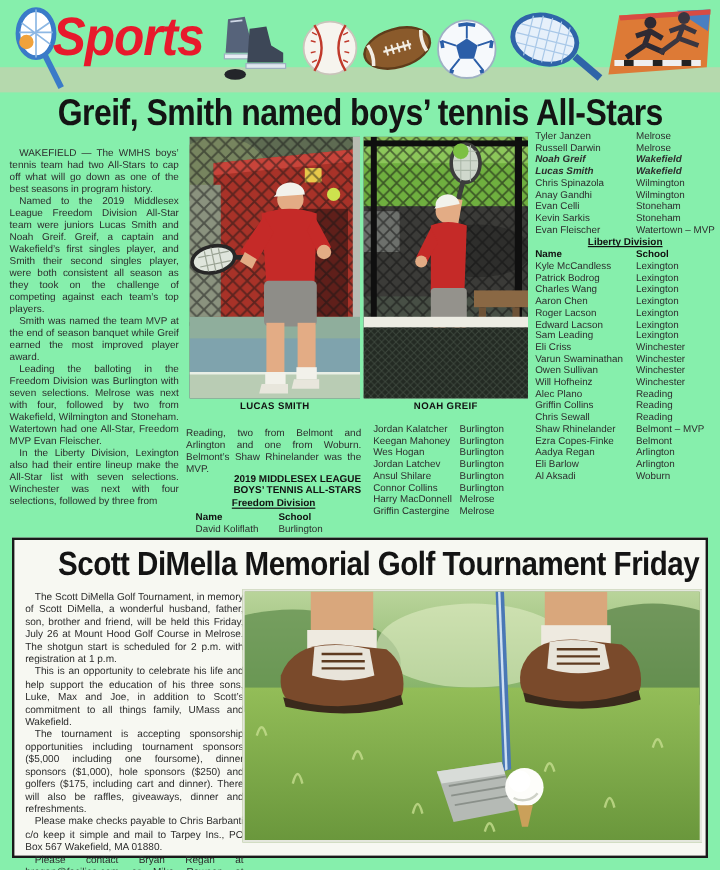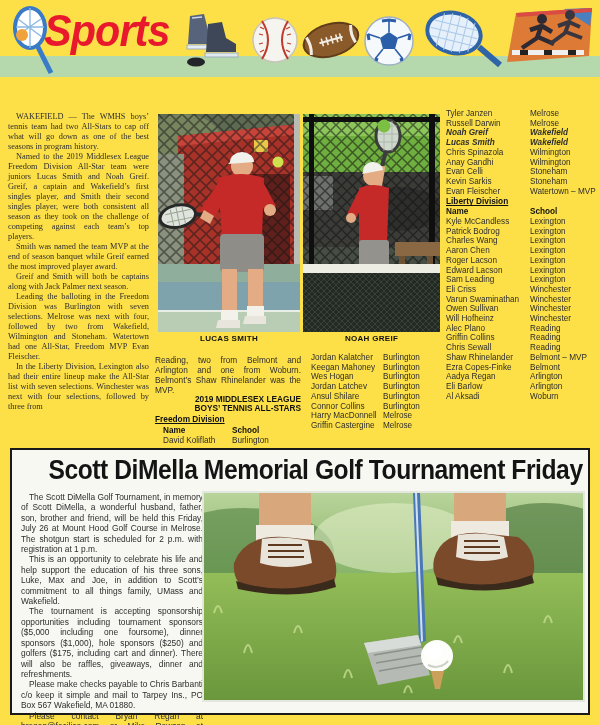--- a/index.html
+++ b/index.html
@@ -1,52 +1,52 @@
 <!DOCTYPE html>
 <html><head>
 <meta charset="utf-8">
 <style>
   html,body{margin:0;padding:0;background:#ffffff;}
-  .page{position:relative;width:600px;height:725px;background:#fde047;overflow:hidden;
+  .page{position:relative;width:600px;height:725px;background:#86efac;overflow:hidden;
         font-family:"Liberation Sans", sans-serif;color:#2d2d2d;}
 
   
   .band{position:absolute;left:0;top:56px;width:600px;height:21px;background:#b5d9ad;}
   .sports-title{position:absolute;left:44px;top:8px;font-size:45px;line-height:1;
      font-weight:800;font-style:italic;color:#e8192c;letter-spacing:-1px;
      transform:scaleX(.92);transform-origin:left;}
   .banner-icon{position:absolute;}
 
   
   .headline1{position:absolute;left:0;top:76px;width:600px;text-align:center;white-space:nowrap;}
   .headline1 span{display:inline-block;font-size:31px;font-weight:700;color:#141414;
      letter-spacing:-.5px;transform:scaleX(.86);transform-origin:center;}
 
   
   .para{font-size:8.3px;line-height:10px;text-align:justify;text-indent:8px;margin:0;color:#2d2d2d;}
-  .col1{position:absolute;left:8px;top:112px;width:141px;font-family:Liberation Serif, serif;}
+  .col1{position:absolute;left:8px;top:122px;width:141px;}
   .col2block{position:absolute;left:155px;top:353px;width:146px;}
   .col3list{position:absolute;left:311px;top:353px;width:132px;}
   .col4{position:absolute;left:446px;top:109px;width:150px;}
 
   .photo{position:absolute;background:#888;}
   .photo svg{display:block;}
   .photo-caption{position:absolute;font-size:8px;font-weight:700;text-align:center;
      letter-spacing:.3px;color:#111;}
 
   .row{display:flex;font-size:8.2px;line-height:9.7px;color:#2d2d2d;}
   .rname{flex:0 0 auto;}
   .rschool{flex:0 0 auto;}
   .col4 .rname{width:84px;}
   .col3list .rname{width:72px;}
   .mini-table .rname{width:69px;}
   .bold-italic{font-weight:700;font-style:italic;}
   .cols-header{font-weight:700;color:#111;align-items:center;}
   .list-title{font-weight:700;text-align:right;font-size:8.3px;line-height:9.4px;color:#111;margin:0;}
-  .division-head{font-weight:700;text-decoration:underline;
+  .division-head{font-weight:700;text-decoration:underline;text-align:center;
      font-size:8.3px;line-height:11px;color:#111;margin:0;}
   .mini-table{margin-left:8px;margin-top:1px;}
   .col2-para-wrap{margin-bottom:2px;}
 
   
   .golf-box{position:absolute;left:10px;top:448px;width:580px;height:267px;box-sizing:border-box;
      border:2px solid #1a1a1a;background:#f7f8f2;}
   .headline2{position:absolute;left:0;top:4px;width:100%;text-align:left;white-space:nowrap;}
   .headline2 span{display:inline-block;font-size:28px;font-weight:700;color:#141414;
      letter-spacing:-.5px;transform:scaleX(.88);transform-origin:center;}
@@ -118,27 +118,29 @@
     <rect x="10" y="44" width="72" height="5" fill="#efefef"></rect>
     <rect x="18" y="44" width="8" height="5" fill="#222"></rect>
       <rect x="42" y="44" width="8" height="5" fill="#222"></rect>
       <rect x="66" y="44" width="8" height="5" fill="#222"></rect>
     <circle cx="40" cy="13" r="5" fill="#2e2a33"></circle>
     <path d="M40,18 L35,32 M35,32 L20,42 M36,31 L52,38 M40,20 L28,24 M40,20 L50,26" stroke="#2e2a33" stroke-width="4.5" fill="none"></path>
     <circle cx="68" cy="9" r="5" fill="#3a3640"></circle>
     <path d="M68,14 L63,27 M63,27 L48,38 M64,26 L80,32 M67,16 L56,20 M67,16 L78,21" stroke="#3a3640" stroke-width="4" fill="none"></path>
   </svg>
 
+  <div class="headline1">
+    <span>Greif, Smith named boys’ tennis All-Stars</span>
+  </div>
 
   <div class="col1">
 
   <p class="para">WAKEFIELD — The WMHS boys’ tennis team had two All-Stars to cap off what will go down as one of the best seasons in program history.</p>
       <p class="para">Named to the 2019 Middlesex League Freedom Division All-Star team were juniors Lucas Smith and Noah Greif. Greif, a captain and Wakefield’s first singles player, and Smith their second singles player, were both consistent all season as they took on the challenge of competing against each team’s top players.</p>
       <p class="para">Smith was named the team MVP at the end of season banquet while Greif earned the most improved player award.</p>
-      <p class="para">Greif and Smith will both be captains along with Jack Palmer next season.</p>
       <p class="para">Leading the balloting in the Freedom Division was Burlington with seven selections. Melrose was next with four, followed by two from Wakefield, Wilmington and Stoneham. Watertown had one All-Star, Freedom MVP Evan Fleischer.</p>
       <p class="para">In the Liberty Division, Lexington also had their entire lineup make the All-Star list with seven selections. Winchester was next with four selections, followed by three from</p>
     </div>
 
   <div class="photo" style="left:158px;top:114px;width:142px;height:218px">
     <svg width="142" height="218" viewBox="0 0 142 218">
       <defs>
         <pattern id="fenceA" width="12" height="12" patternUnits="userSpaceOnUse">
           <path d="M0,0 L12,12 M12,0 L0,12" stroke="#161616" stroke-width="1.6" opacity="0.5"></path>
         </pattern>

